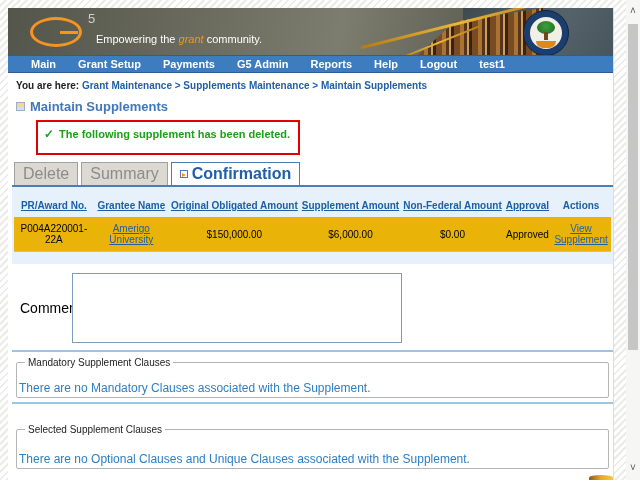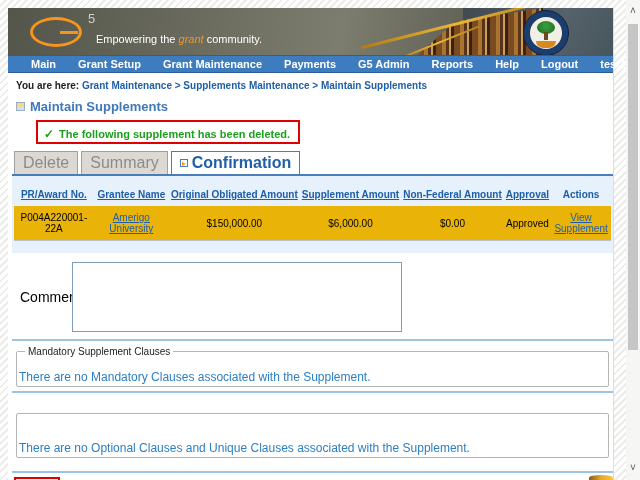--- a/index.html
+++ b/index.html
@@ -50,21 +50,21 @@
   }
   .nav-item { color:#ffffff; font-size:11px; font-weight:bold; padding:0 11px; cursor:pointer; white-space:nowrap; }
   
   .main { padding:7px 0 0 4px; position:relative; height:407px; }
   .breadcrumb { font-size:10px; padding-left:4px; }
   .breadcrumb .pre { color:#222222; font-weight:bold; }
   .breadcrumb .path { color:#1F5FA9; font-weight:bold; cursor:pointer; }
   .page-title { margin:8px 0 0 4px; color:#4178B8; font-size:13px; font-weight:bold; display:flex; align-items:center; gap:5px; }
   .title-icon { width:9px; height:9px; border:1px solid #9ab0c8; display:inline-block;
     background:linear-gradient(180deg,#f5d98a 50%,#cfe0f2 50%); }
-  .msg-box { display:inline-block; margin:6px 0 0 24px; border:2px solid #E00000; padding:2px 8px 0 6px; }
+  .msg-box { display:inline-block; margin:6px 0 0 24px; border:2px solid #E00000; padding:2px 8px 11px 6px; }
   .msg-check { color:#1CA01C; font-weight:bold; font-size:12px; margin-right:5px; }
   .msg-text { color:#1CA01C; font-weight:bold; font-size:11px; }
   
   .tabs { display:flex; gap:3px; margin-top:7px; padding-left:2px; border-bottom:2px solid #4A7EBB; align-items:flex-end; }
   .tab { font-size:16px; padding:2px 8px 2px 8px; border:1px solid #a0a0a0; border-bottom:none;
     background:#dcd8d2; color:#8c8c8c; cursor:pointer; }
   .tab.active { background:#ffffff; color:#1F5FA9; font-weight:bold; border:1px solid #4A7EBB; border-bottom:none;
     display:flex; align-items:center; gap:4px; }
   .tab-icon { width:8px; height:8px; border:1px solid #4A7EBB; display:inline-block; position:relative; }
   .tab-icon:before { content:""; position:absolute; left:1px; top:2px; border-left:4px solid #F7941E;
@@ -128,21 +128,20 @@
       <div class="g5-oval"></div>
       <div class="g5-bar"></div>
       <div class="g5-sup">5</div>
     </div>
     <div class="tagline"><span>Empowering the </span><span class="hl">grant</span><span> community.</span></div>
   </div>
 
   <div class="nav">
     <span class="nav-item">Main</span>
     <span class="nav-item">Grant Setup</span>
-    <span class="nav-item">Grant Maintenance</span>
     <span class="nav-item">Payments</span>
     <span class="nav-item">G5 Admin</span>
     <span class="nav-item">Reports</span>
     <span class="nav-item">Help</span>
     <span class="nav-item">Logout</span>
     <span class="nav-item">test1</span>
   </div>
 
   <div class="main">
 
@@ -213,20 +212,21 @@
     <hr class="blue-hr hr1">
 
     <fieldset class="clauses">
       <legend>Mandatory Supplement Clauses</legend>
       <div class="empty">There are no Mandatory Clauses associated with the Supplement.</div>
     </fieldset>
 
     <hr class="blue-hr hr2">
 
     <fieldset class="clauses tall">
+      <legend>Selected Supplement Clauses</legend>
       <div class="empty">There are no Optional Clauses and Unique Clauses associated with the Supplement.</div>
     </fieldset>
 
     <hr class="blue-hr hr3">
 
     <div class="btn-row">
       <span class="red-wrap">
         <button class="std">Done</button>
       </span>
       <button class="std gohome">Go to Home</button>

